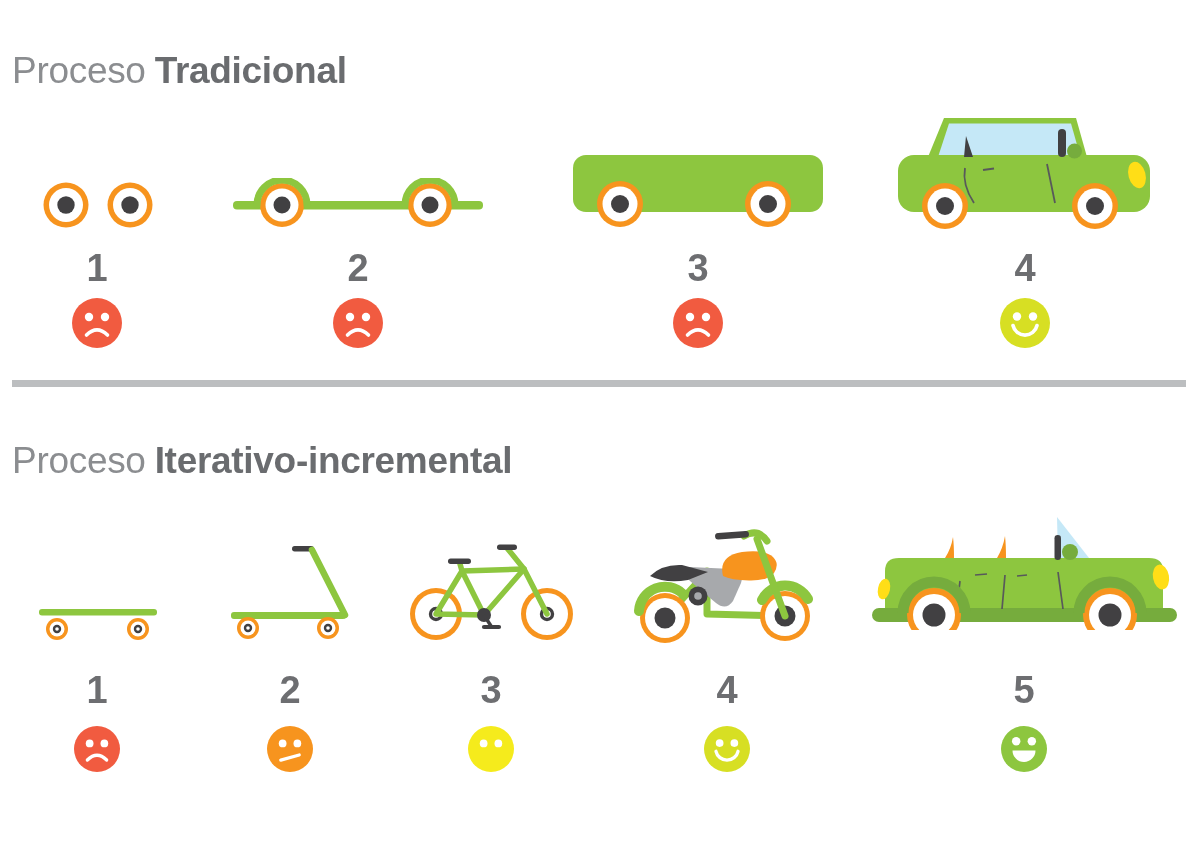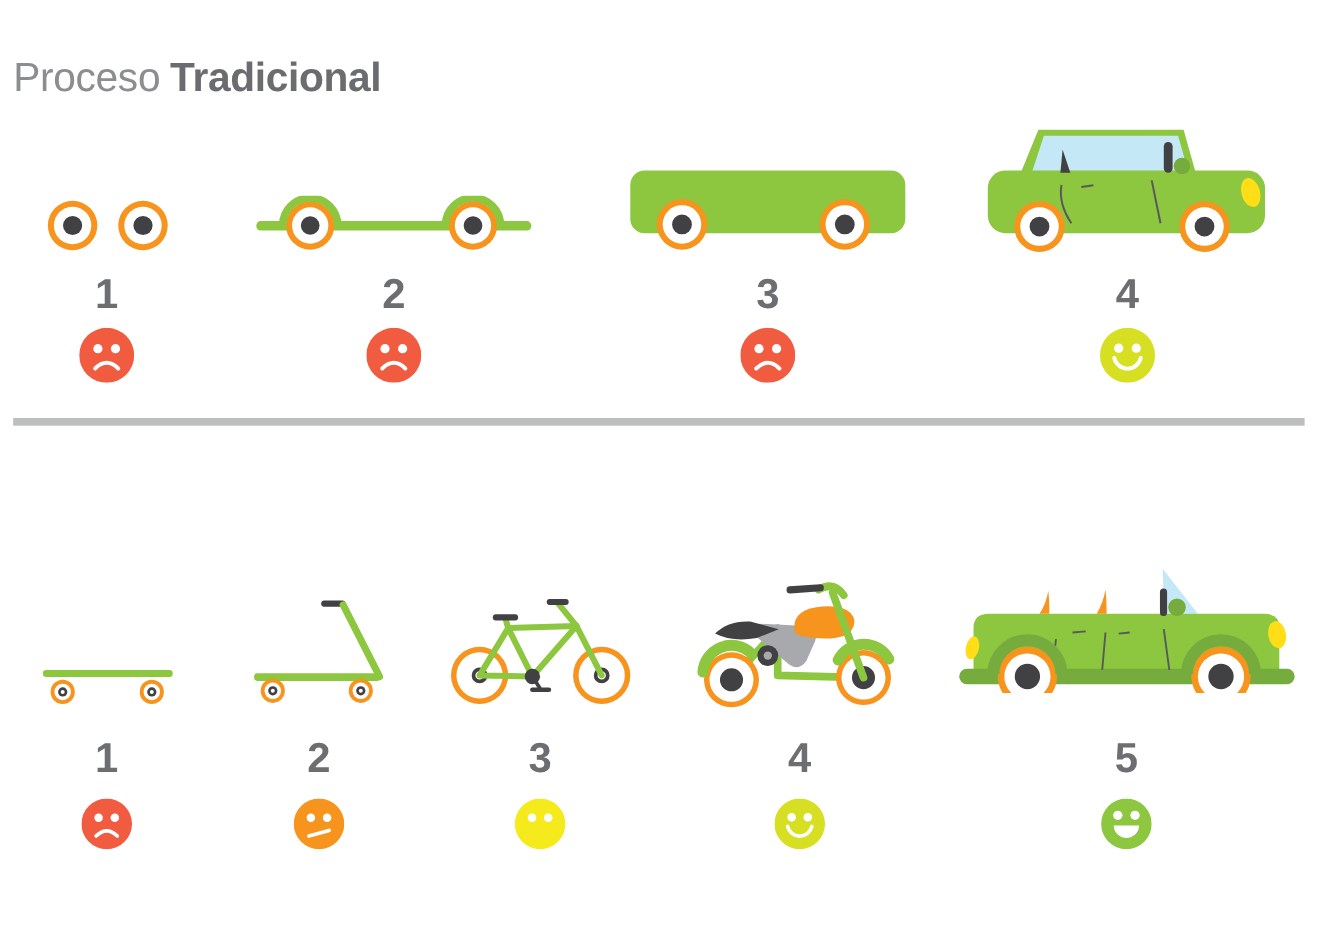--- a/index.html
+++ b/index.html
@@ -140,20 +140,23 @@
   </svg>
   <svg class="abs" style="left:1000px;top:298px;" width="50" height="50" viewBox="0 0 50 50">
     <circle cx="25" cy="25" r="25" fill="#D7DF23"></circle>
     <circle class="fw" cx="17" cy="18.5" r="4.2"></circle>
       <circle class="fw" cx="33" cy="18.5" r="4.2"></circle>
     <path class="sw" d="M13,27.5 A12.3,12.3 0 0 0 37,27.5" stroke-width="3.6" stroke-linecap="round"></path>
   </svg>
 
   <div class="abs divider" style="left:12px;top:380px;width:1174px;"></div>
 
+  <div class="abs section-title" style="left:12px;top:440px;">
+    <span class="t-light">Proceso</span><span class="t-bold">Iterativo-incremental</span>
+  </div>
 
   <svg class="abs" style="left:35px;top:603px;" width="130" height="42" viewBox="0 0 130 42">
     <rect class="fg" x="4" y="6" width="118" height="6.5" rx="3"></rect>
     <g>
         <circle class="fo" cx="22" cy="26" r="11"></circle>
         <circle class="fw" cx="22" cy="26" r="7.5"></circle>
         <circle class="fh" cx="22" cy="26" r="4.2"></circle>
         <circle class="fw" cx="22" cy="26" r="1.8"></circle>
       </g>
     <g>

